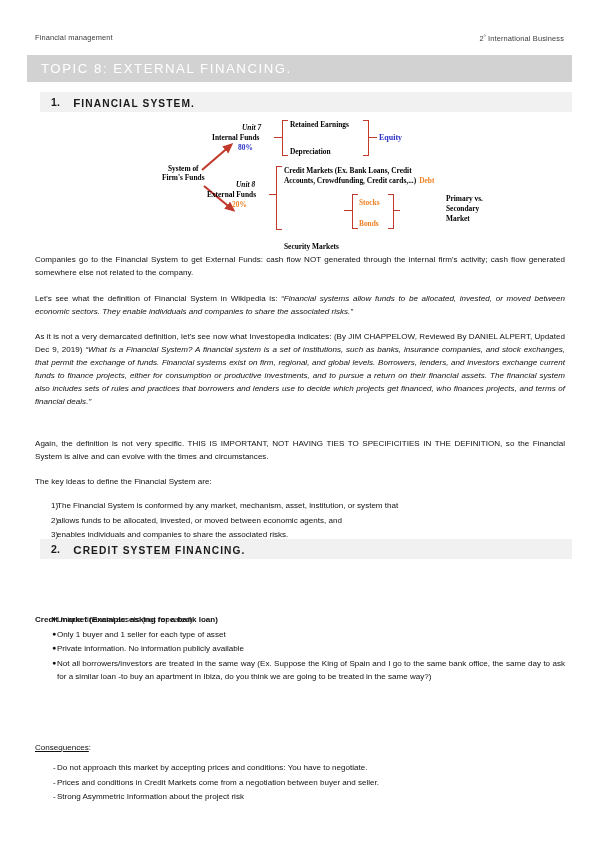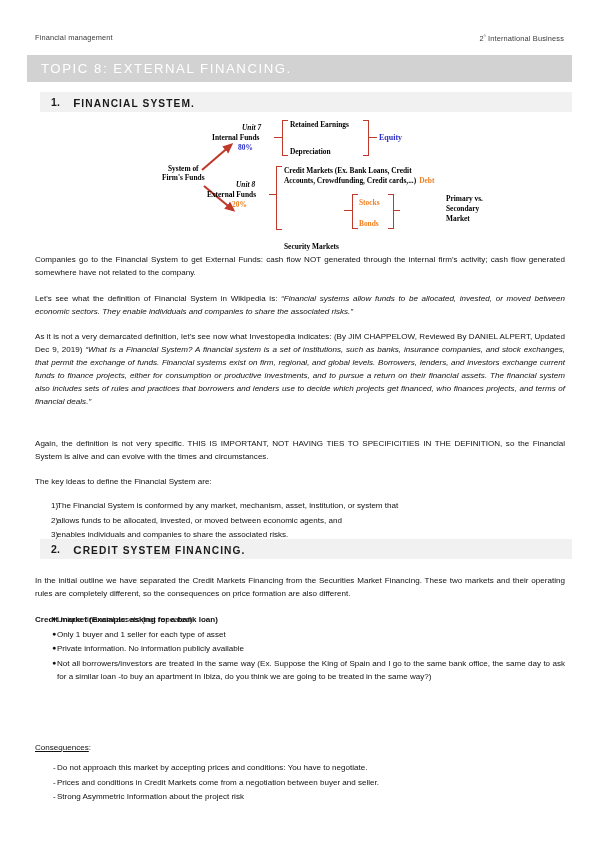--- a/index.html
+++ b/index.html
@@ -242,21 +242,21 @@
     <div class="bracket right" style="left:238px; top:76px; height:33px;"></div>
     <div class="stem" style="left:243px; top:92px; width:7px;"></div>
 
     <div class="dg-text" style="left:252px; top:76px; line-height:1.35;margin-left:44px;">
       <span>Primary vs.</span><br>
       <span>Secondary</span><br>
       <span>Market</span>
     </div>
   </div>
 
-  <div class="para" style="top:253px;">Companies go to the Financial System to get External Funds: cash flow NOT generated through the internal firm's activity; cash flow generated somewhere have not related to the company.</div>
+  <div class="para" style="top:253px;">Companies go to the Financial System to get External Funds: cash flow NOT generated through the internal firm's activity; cash flow generated somewhere else not related to the company.</div>
 
   <div class="para" style="top:292px;">
     <span>Let's see what the definition of Financial System in Wikipedia is: </span><i>“Financial systems allow funds to be allocated, invested, or moved between economic sectors. They enable individuals and companies to share the associated risks.”</i>
   </div>
 
   <div class="para" style="top:330px;">
     <span>As it is not a very demarcated definition, let's see now what Investopedia indicates: (By JIM CHAPPELOW, Reviewed By DANIEL ALPERT, Updated Dec 9, 2019) </span><i>“What Is a Financial System? A financial system is a set of institutions, such as banks, insurance companies, and stock exchanges, that permit the exchange of funds. Financial systems exist on firm, regional, and global levels. Borrowers, lenders, and investors exchange current funds to finance projects, either for consumption or productive investments, and to pursue a return on their financial assets. The financial system also includes sets of rules and practices that borrowers and lenders use to decide which projects get financed, who finances projects, and terms of financial deals.”</i>
   </div>
 
   <div class="para" style="top:475px;">The key ideas to define the Financial System are:</div>
@@ -276,21 +276,20 @@
       <span class="li-marker">3)</span>
       <span class="li-body">enables individuals and companies to share the associated risks.</span>
     </div>
   </div>
 
   <div class="h2-bar" style="top:539px;">
     <span class="h2-num">2.</span>
     <span class="h2-text"><span class="cap1">C</span><span>REDIT SYSTEM FINANCING.</span></span>
   </div>
 
-  <div class="para" style="top:574px;">In the initial outline we have separated the Credit Markets Financing from the Securities Market Financing. These two markets and their operating rules are completely different, so the consequences on price formation are also different.</div>
 
   <div class="para bold" style="top:613px;">Credit market (Example: asking for a bank loan)</div>
 
   <div class="list" style="top:613px;">
     <div class="li">
       <span class="li-marker bullet">●</span>
       <span class="li-body">Unique financial assets (not repeated)</span>
     </div>
     <div class="li">
       <span class="li-marker bullet">●</span>

